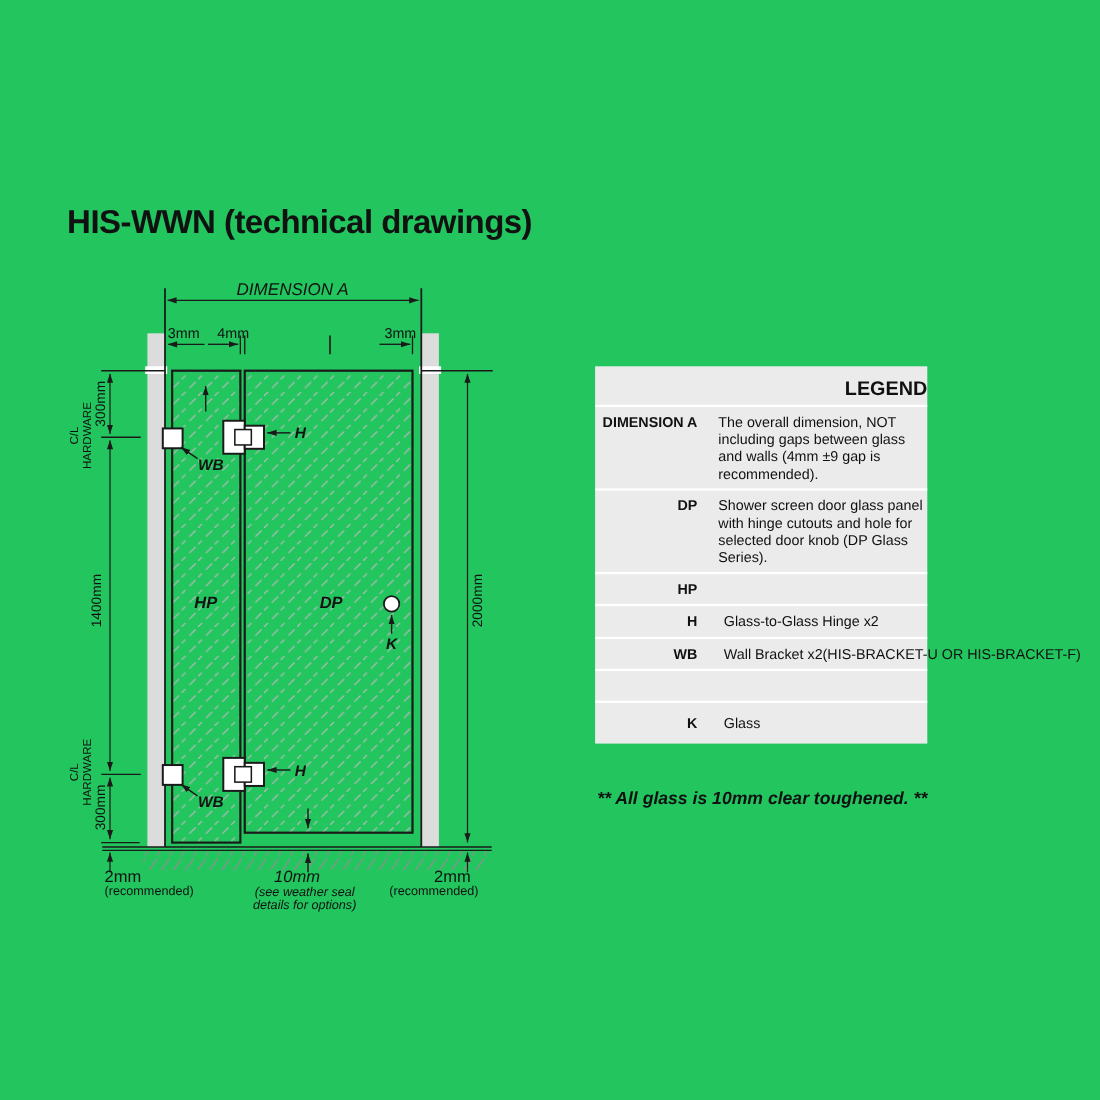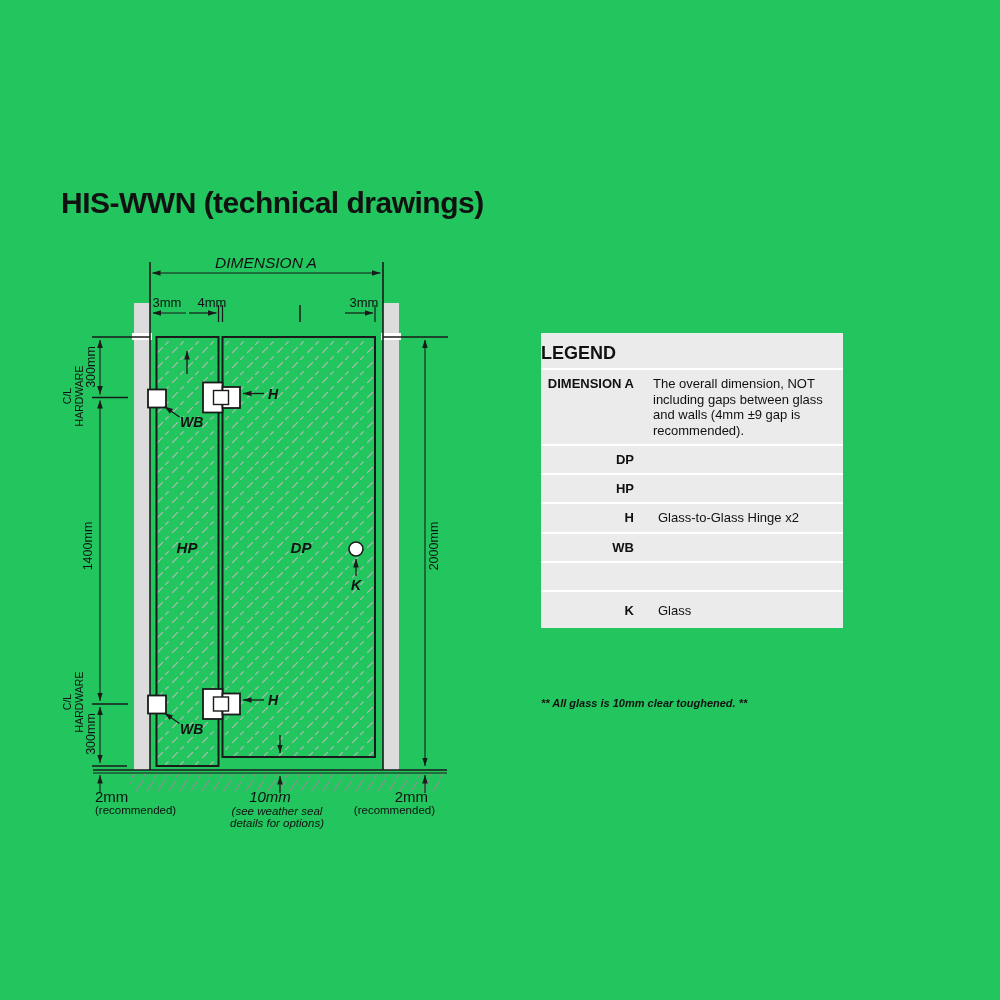--- a/index.html
+++ b/index.html
@@ -12,31 +12,31 @@
   .dimtext{font-size:13px;}
   .rottext{font-size:12.5px;}
   .cltext{font-size:10.5px;}
   .ital{font-style:italic;}
   .bi{font-weight:bold;font-style:italic;}
   .big{font-size:15px;}
   .note{font-size:11.5px;}
   .dimA{font-size:15.5px;font-style:italic;}
   
   .legend{position:absolute;left:541px;top:333px;width:302px;background:#ebebeb;}
-  .legend-header{font-size:18px;font-weight:bold;padding:10px 0 4px 0;
-                 border-bottom:2px solid #fff;}
+  .legend-header{font-size:18px;font-weight:bold;padding:10px 0 4px 24px;
+                 border-bottom:2px solid #fff;text-align:right;}
   .legend-row{display:flex;align-items:flex-start;padding:6px 0 6px 0;}
   .legend-row + .legend-row{border-top:2px solid #fff;}
   .term{width:93px;text-align:right;font-weight:bold;font-size:13px;flex:0 0 93px;}
   .desc{margin-left:19px;font-size:13px;line-height:15.5px;width:188px;}
   .legend-row.nowrap .desc{white-space:nowrap;width:auto;overflow:visible;margin-left:24px;}
   .legend-row.empty{height:15px;}
   .legend-row.tall{padding:11px 0 10px 0;}
-  .footnote{position:absolute;left:541px;top:697px;width:302px;text-align:left;
-            font-size:11px;font-style:italic;font-weight:bold;}
+  .footnote{position:absolute;left:541px;top:718px;width:302px;text-align:right;
+            font-size:16px;font-style:italic;font-weight:bold;}
 </style>
 </head>
 <body>
 
 <div class="canvas">
 
   <div class="title">HIS-WWN (technical drawings)</div>
 
   <svg width="1000" height="1000" viewBox="0 0 1000 1000">
     <defs>
@@ -160,30 +160,32 @@
   </svg>
 
   <div class="legend">
     <div class="legend-header">LEGEND</div>
     <div class="legend-row">
       <div class="term">DIMENSION A</div>
       <div class="desc">The overall dimension, NOT including gaps between glass and walls (4mm ±9 gap is recommended).</div>
     </div>
     <div class="legend-row">
       <div class="term">DP</div>
+      <div class="desc">Shower screen door glass panel with hinge cutouts and hole for selected door knob (DP Glass Series).</div>
     </div>
     <div class="legend-row">
       <div class="term">HP</div>
     </div>
     <div class="legend-row nowrap">
       <div class="term">H</div>
       <div class="desc">Glass-to-Glass Hinge x2</div>
     </div>
     <div class="legend-row nowrap">
       <div class="term">WB</div>
+      <div class="desc">Wall Bracket x2(HIS-BRACKET-U OR HIS-BRACKET-F)</div>
     </div>
     <div class="legend-row empty">
       <div class="term"></div>
       <div class="desc"></div>
     </div>
     <div class="legend-row nowrap tall">
       <div class="term">K</div>
       <div class="desc">Glass</div>
     </div>
   </div>

